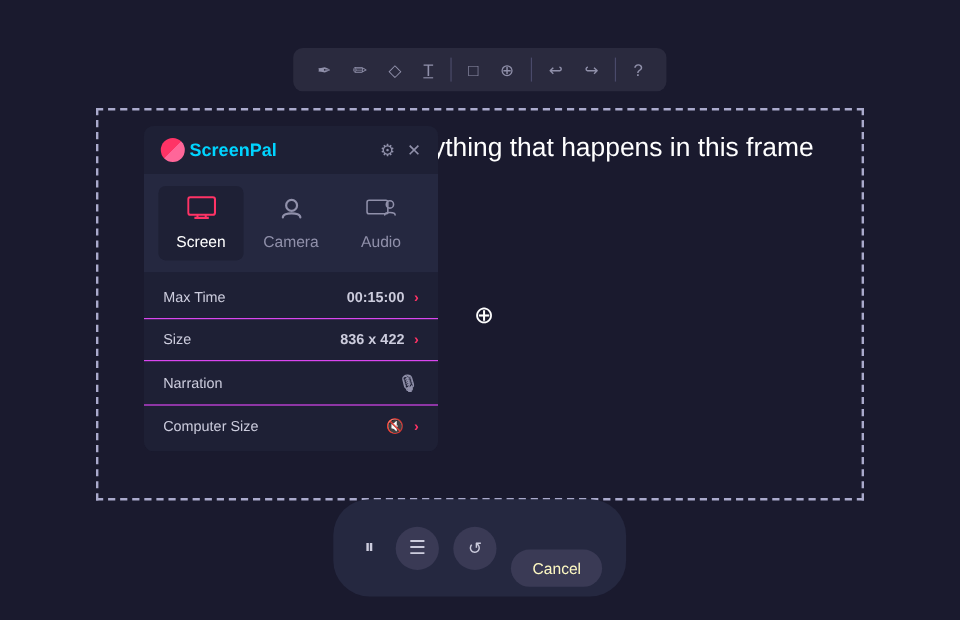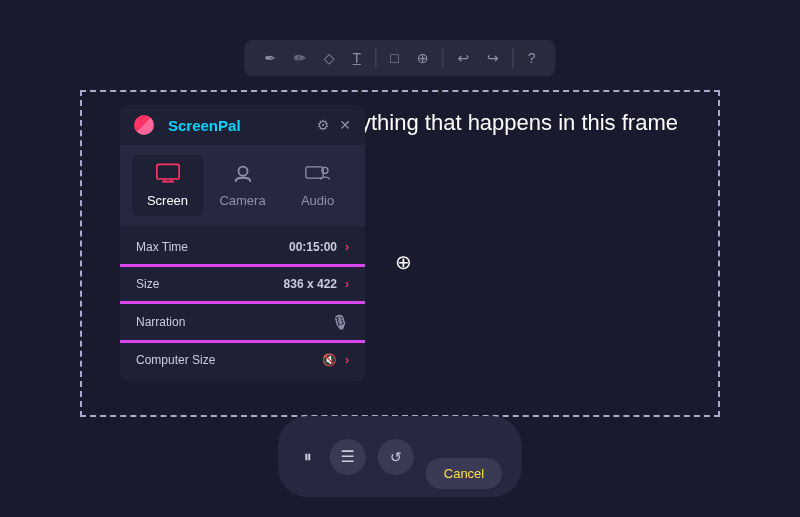--- a/index.html
+++ b/index.html
@@ -84,21 +84,21 @@
     .panel-header {
       display: flex;
       align-items: center;
       justify-content: space-between;
       padding: 10px 14px;
       background: #1e2035;
     }
     .panel-logo {
       display: flex;
       align-items: center;
-      gap: 14px;
+      gap: 4px;
       text-align: center;
     }
     .panel-logo-icon {
       width: 20px;
       height: 20px;
       background: linear-gradient(135deg, #ff3366 50%, #ff6699 50%);
       border-radius: 50%;
       flex-shrink: 0;
     }
     .panel-logo-text {
@@ -170,21 +170,21 @@
     
     .settings-list {
       background: #1e2035;
       padding: 4px 0;
     }
     .settings-row {
       display: flex;
       align-items: center;
       justify-content: space-between;
       padding: 10px 16px;
-      border-bottom: 3px solid #d946ef;
+      border-bottom: 1px solid #d946ef;
     }
     .settings-row:last-child {
       border-bottom: none;
     }
     .settings-label {
       color: #ccccdd;
       font-size: 12px;
     }
     .settings-value {
       display: flex;
@@ -261,21 +261,21 @@
       width: 36px;
       height: 36px;
       font-size: 14px;
       cursor: pointer;
       display: flex;
       align-items: center;
       justify-content: center;
     }
     .cancel-btn {
       background: #3a3a55;
-      color: #fde047;
+      color: #fef9c3;
       border: none;
       border-radius: 20px;
       padding: 8px 18px;
       font-size: 13px;
       cursor: pointer;
       margin-top: 34px;
     }
   </style>
 </head>
 <body>

